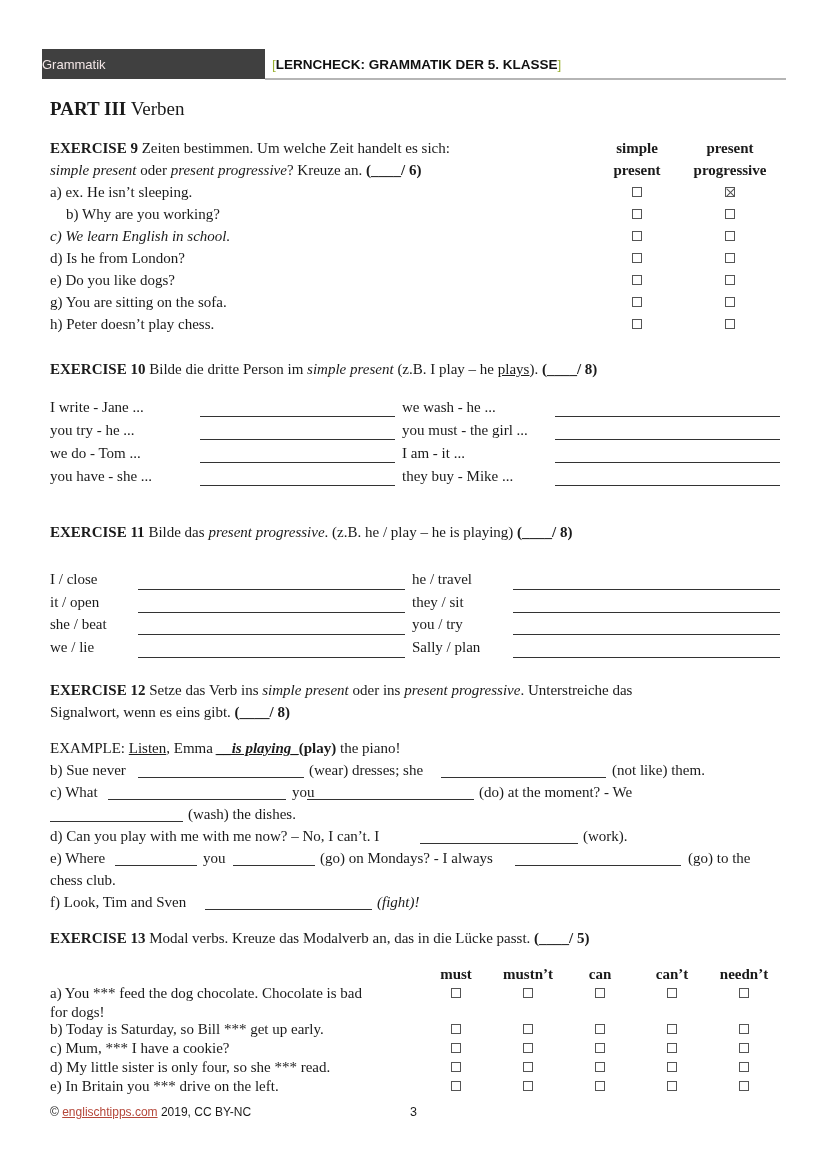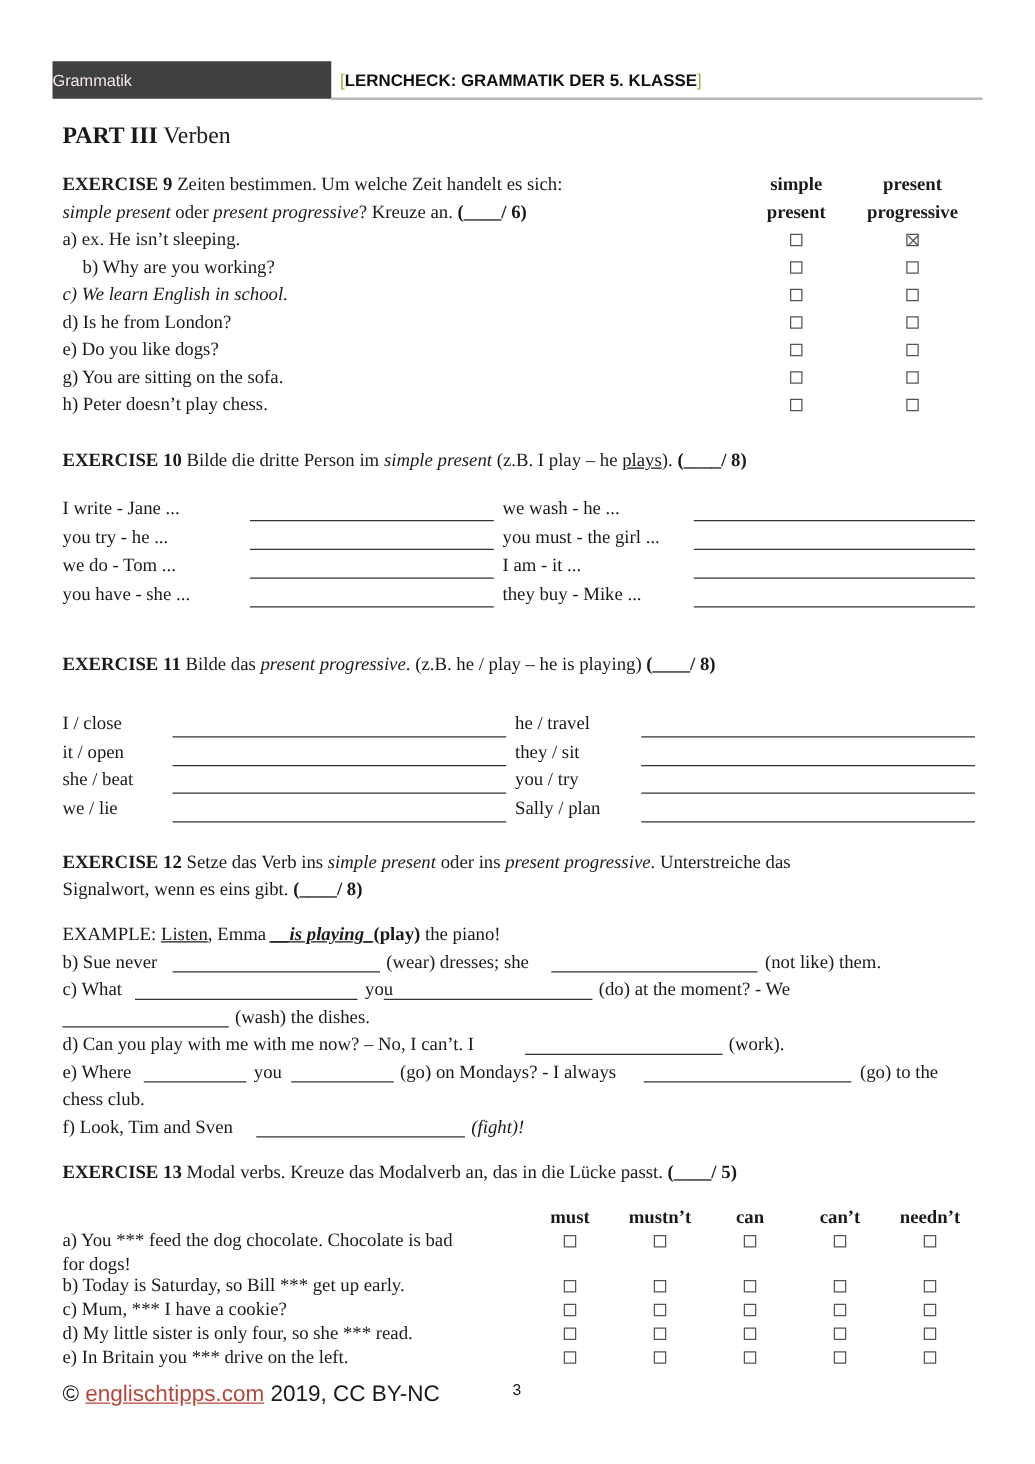--- a/index.html
+++ b/index.html
@@ -21,21 +21,21 @@
   .u { text-decoration: underline; }
   .line { line-height: 22px; }
 
   .cb { display: inline-block; width: 10px; height: 10px; border: 1px solid #555; position: absolute; box-sizing: border-box; }
   .cb.x::before, .cb.x::after { content: ""; position: absolute; left: 4px; top: -1px; width: 1px; height: 11px; background: #555; }
   .cb.x::before { transform: rotate(45deg); }
   .cb.x::after { transform: rotate(-45deg); }
 
   .colhead { position: absolute; text-align: center; font-weight: bold; line-height: 22px; }
   .blank { position: absolute; border-bottom: 1px solid #333; height: 0; }
-  .footer { left: 50px; top: 1105px; font-family: "Liberation Sans", sans-serif; font-size: 18px; }
+  .footer { left: 50px; top: 1105px; font-family: "Liberation Sans", sans-serif; font-size: 12px; }
   .footer a { color: #b5473a; text-decoration: underline; }
   .pnum { left: 410px; top: 1105px; font-family: "Liberation Sans", sans-serif; font-size: 12.5px; }
 </style>
 </head>
 <body>
 
 <div class="hdr">
   <div class="hdr-red">Grammatik</div>
   <div class="hdr-title"><span class="br">[</span><span>LERNCHECK: GRAMMATIK DER 5. KLASSE</span><span class="br">]</span></div>
   <div class="hdr-line"></div>

